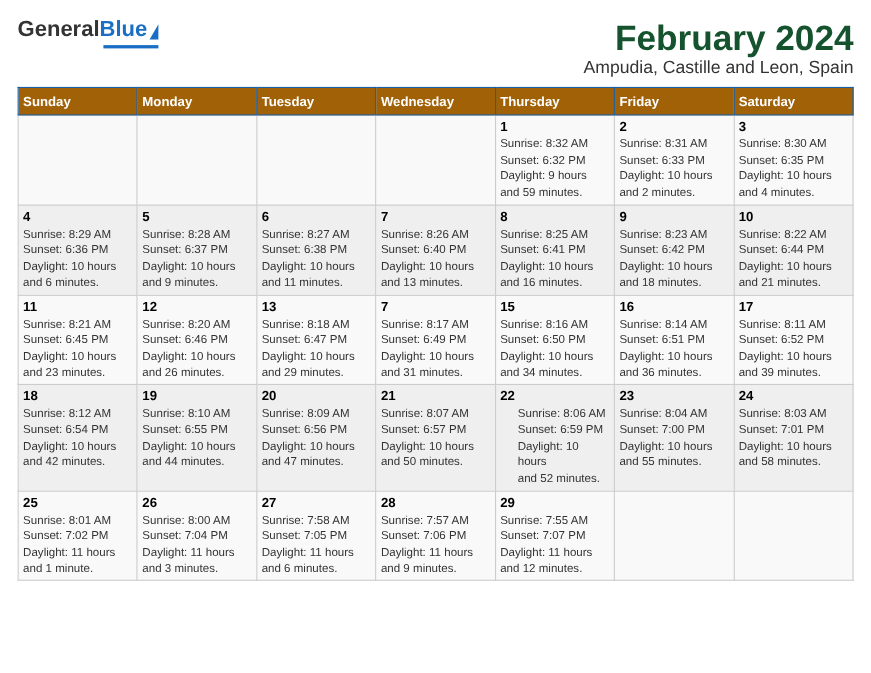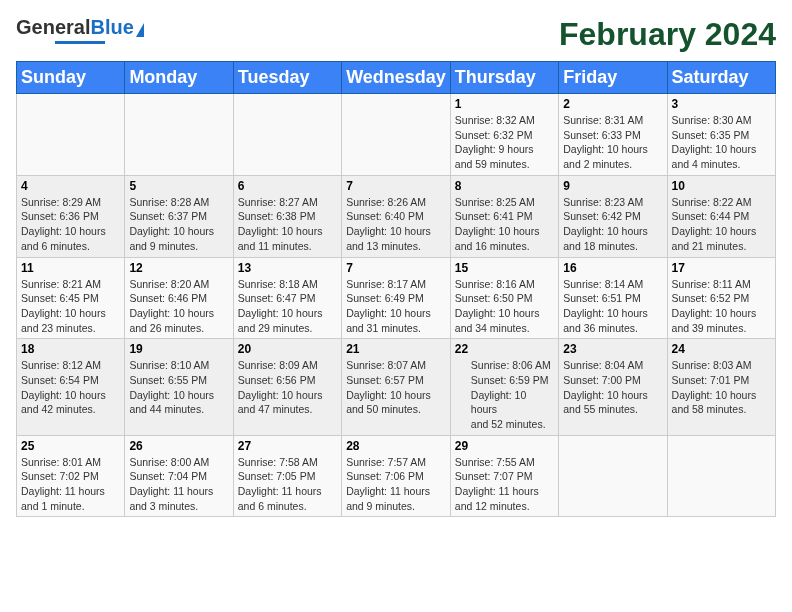--- a/index.html
+++ b/index.html
@@ -28,26 +28,26 @@
       font-size: 16px;
       font-weight: normal;
       color: #333;
     }
     .calendar {
       width: 100%;
       border-collapse: collapse;
       font-size: 11px;
     }
     .calendar thead th {
-      background: #3b82f6;
+      background: #a16207;
       color: #fff;
       padding: 5px 4px;
       text-align: left;
       border: 1px solid #1a5fa8;
-      font-size: 18px;
+      font-size: 12px;
     }
     .calendar tbody td {
       vertical-align: top;
       border: 1px solid #ccc;
       padding: 3px 4px;
       width: calc(100% / 7);
       min-height: 80px;
       height: 80px;
     }
     .calendar tbody tr:nth-child(odd) td {
@@ -94,29 +94,30 @@
       border-bottom: 14px solid #1a6fc4;
       margin-left: 2px;
       vertical-align: middle;
     }
   </style>
 </head>
 <body>
 
 <div class="header-section">
   <div class="logo-wrapper">
-    <div style="display:flex;flex-direction:column;align-items:center;">
+    <div style="display:flex;flex-direction:column;align-items:flex-end;">
       <div>
         <span class="logo-general">General</span><span class="logo-blue">Blue</span><span class="logo-triangle"></span>
       </div>
       <div style="width:50px;height:3px;background:#1a6fc4;margin-top:2px;"></div>
     </div>
   </div>
   <div class="title-section">
     <h1>February 2024</h1>
+    <h2>Ampudia, Castille and Leon, Spain</h2>
   </div>
 </div>
 
 <table class="calendar">
   <thead>
     <tr id="header-row">
         <th>Sunday</th>
         <th>Monday</th>
         <th>Tuesday</th>
         <th>Wednesday</th>

